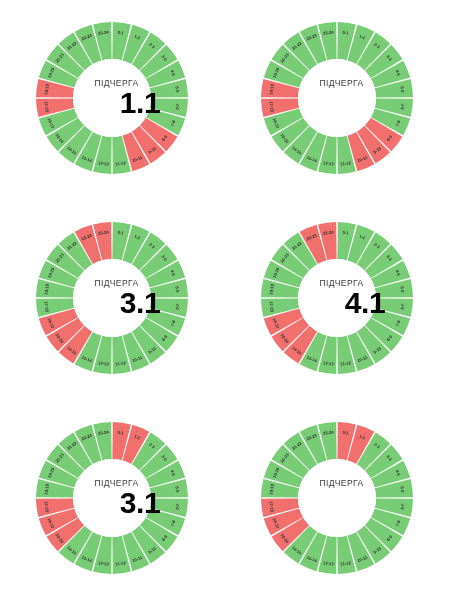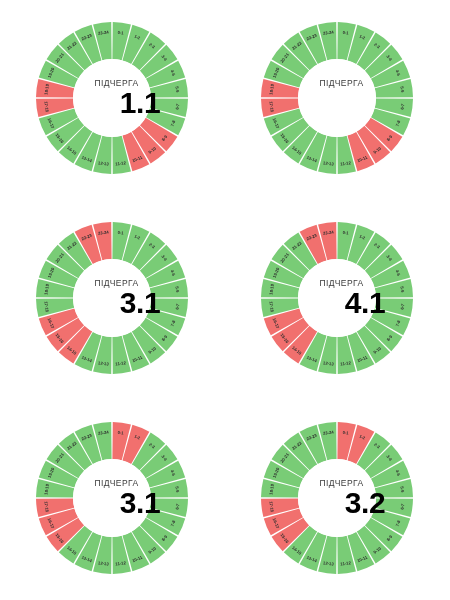--- a/index.html
+++ b/index.html
@@ -371,16 +371,15 @@
         <path d="M 58.80189837228215 43.723283231140414 A 76 76 0 0 1 73.34139937133439 32.56673172282058 L 92.1620338879216 64.42240180513161 A 39 39 0 0 0 84.70097416472373 70.14747428966416 Z" fill="#79cc76"></path>
         <text class="seg-label" x="71.82174568542442" y="45.6386795407785" text-anchor="middle" dominant-baseline="central" fill="#2e2e2e" transform="rotate(322.5 71.82174568542442 45.6386795407785)">21-22</text>
         <path d="M 74.662427733653 31.804035642228797 A 76 76 0 0 1 91.59403525801369 24.790734172860255 L 101.52851809292808 60.432087272915126 A 39 39 0 0 0 92.83993002121667 64.03101829009108 Z" fill="#79cc76"></path>
         <text class="seg-label" x="86.7428934639041" y="37.02395085425507" text-anchor="middle" dominant-baseline="central" fill="#2e2e2e" transform="rotate(337.5 86.7428934639041 37.02395085425507)">22-23</text>
         <path d="M 93.06745094171985 24.39593363029583 A 76 76 0 0 1 111.23730391940818 22.00382710498738 L 111.60861648495946 59.00196390913826 A 39 39 0 0 0 102.28461298325098 60.229492257651806 Z" fill="#79cc76"></path>
         <text class="seg-label" x="103.3852713134766" y="32.564639149328514" text-anchor="middle" dominant-baseline="central" fill="#2e2e2e" transform="rotate(352.5 103.3852713134766 32.564639149328514)">23-24</text>
         <circle cx="112" cy="98" r="39" fill="#ffffff"></circle>
       </svg>
       <div class="center-label" style="top: 78px;">
         <div class="c-title">ПІДЧЕРГА</div>
-        <div class="c-num">3.2</div>
       </div>
     </div>
   </div>
 
 </body></html>

